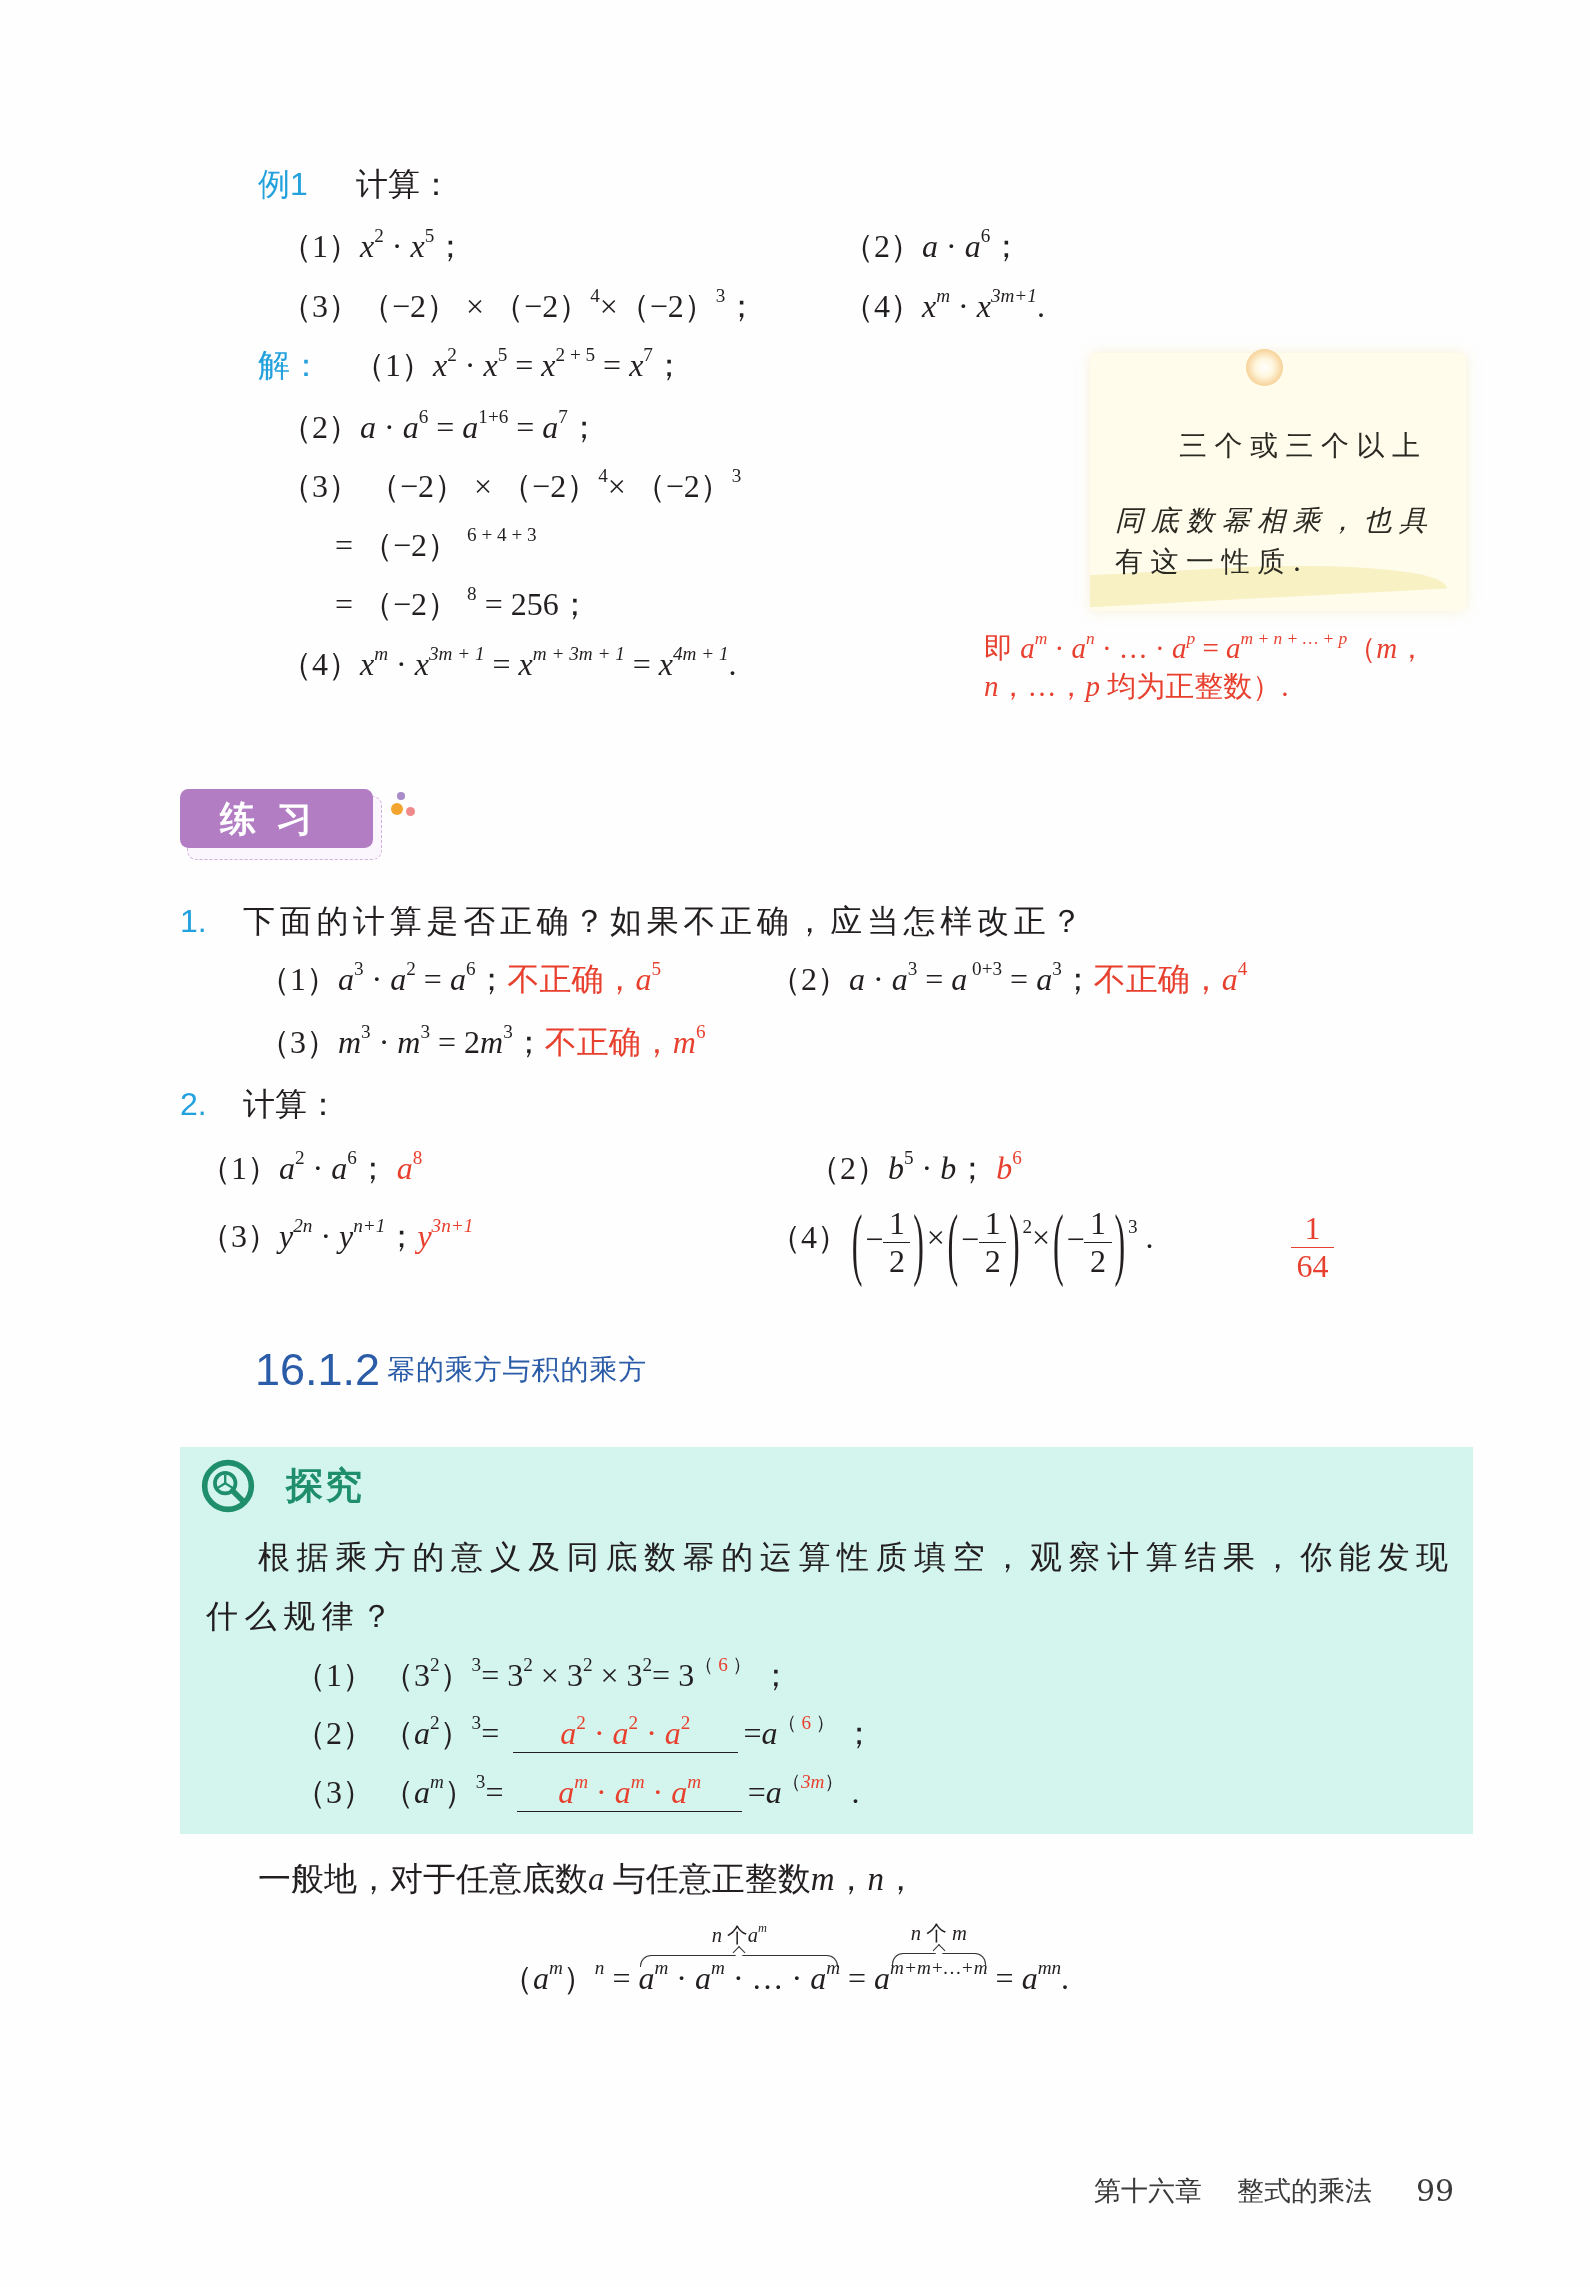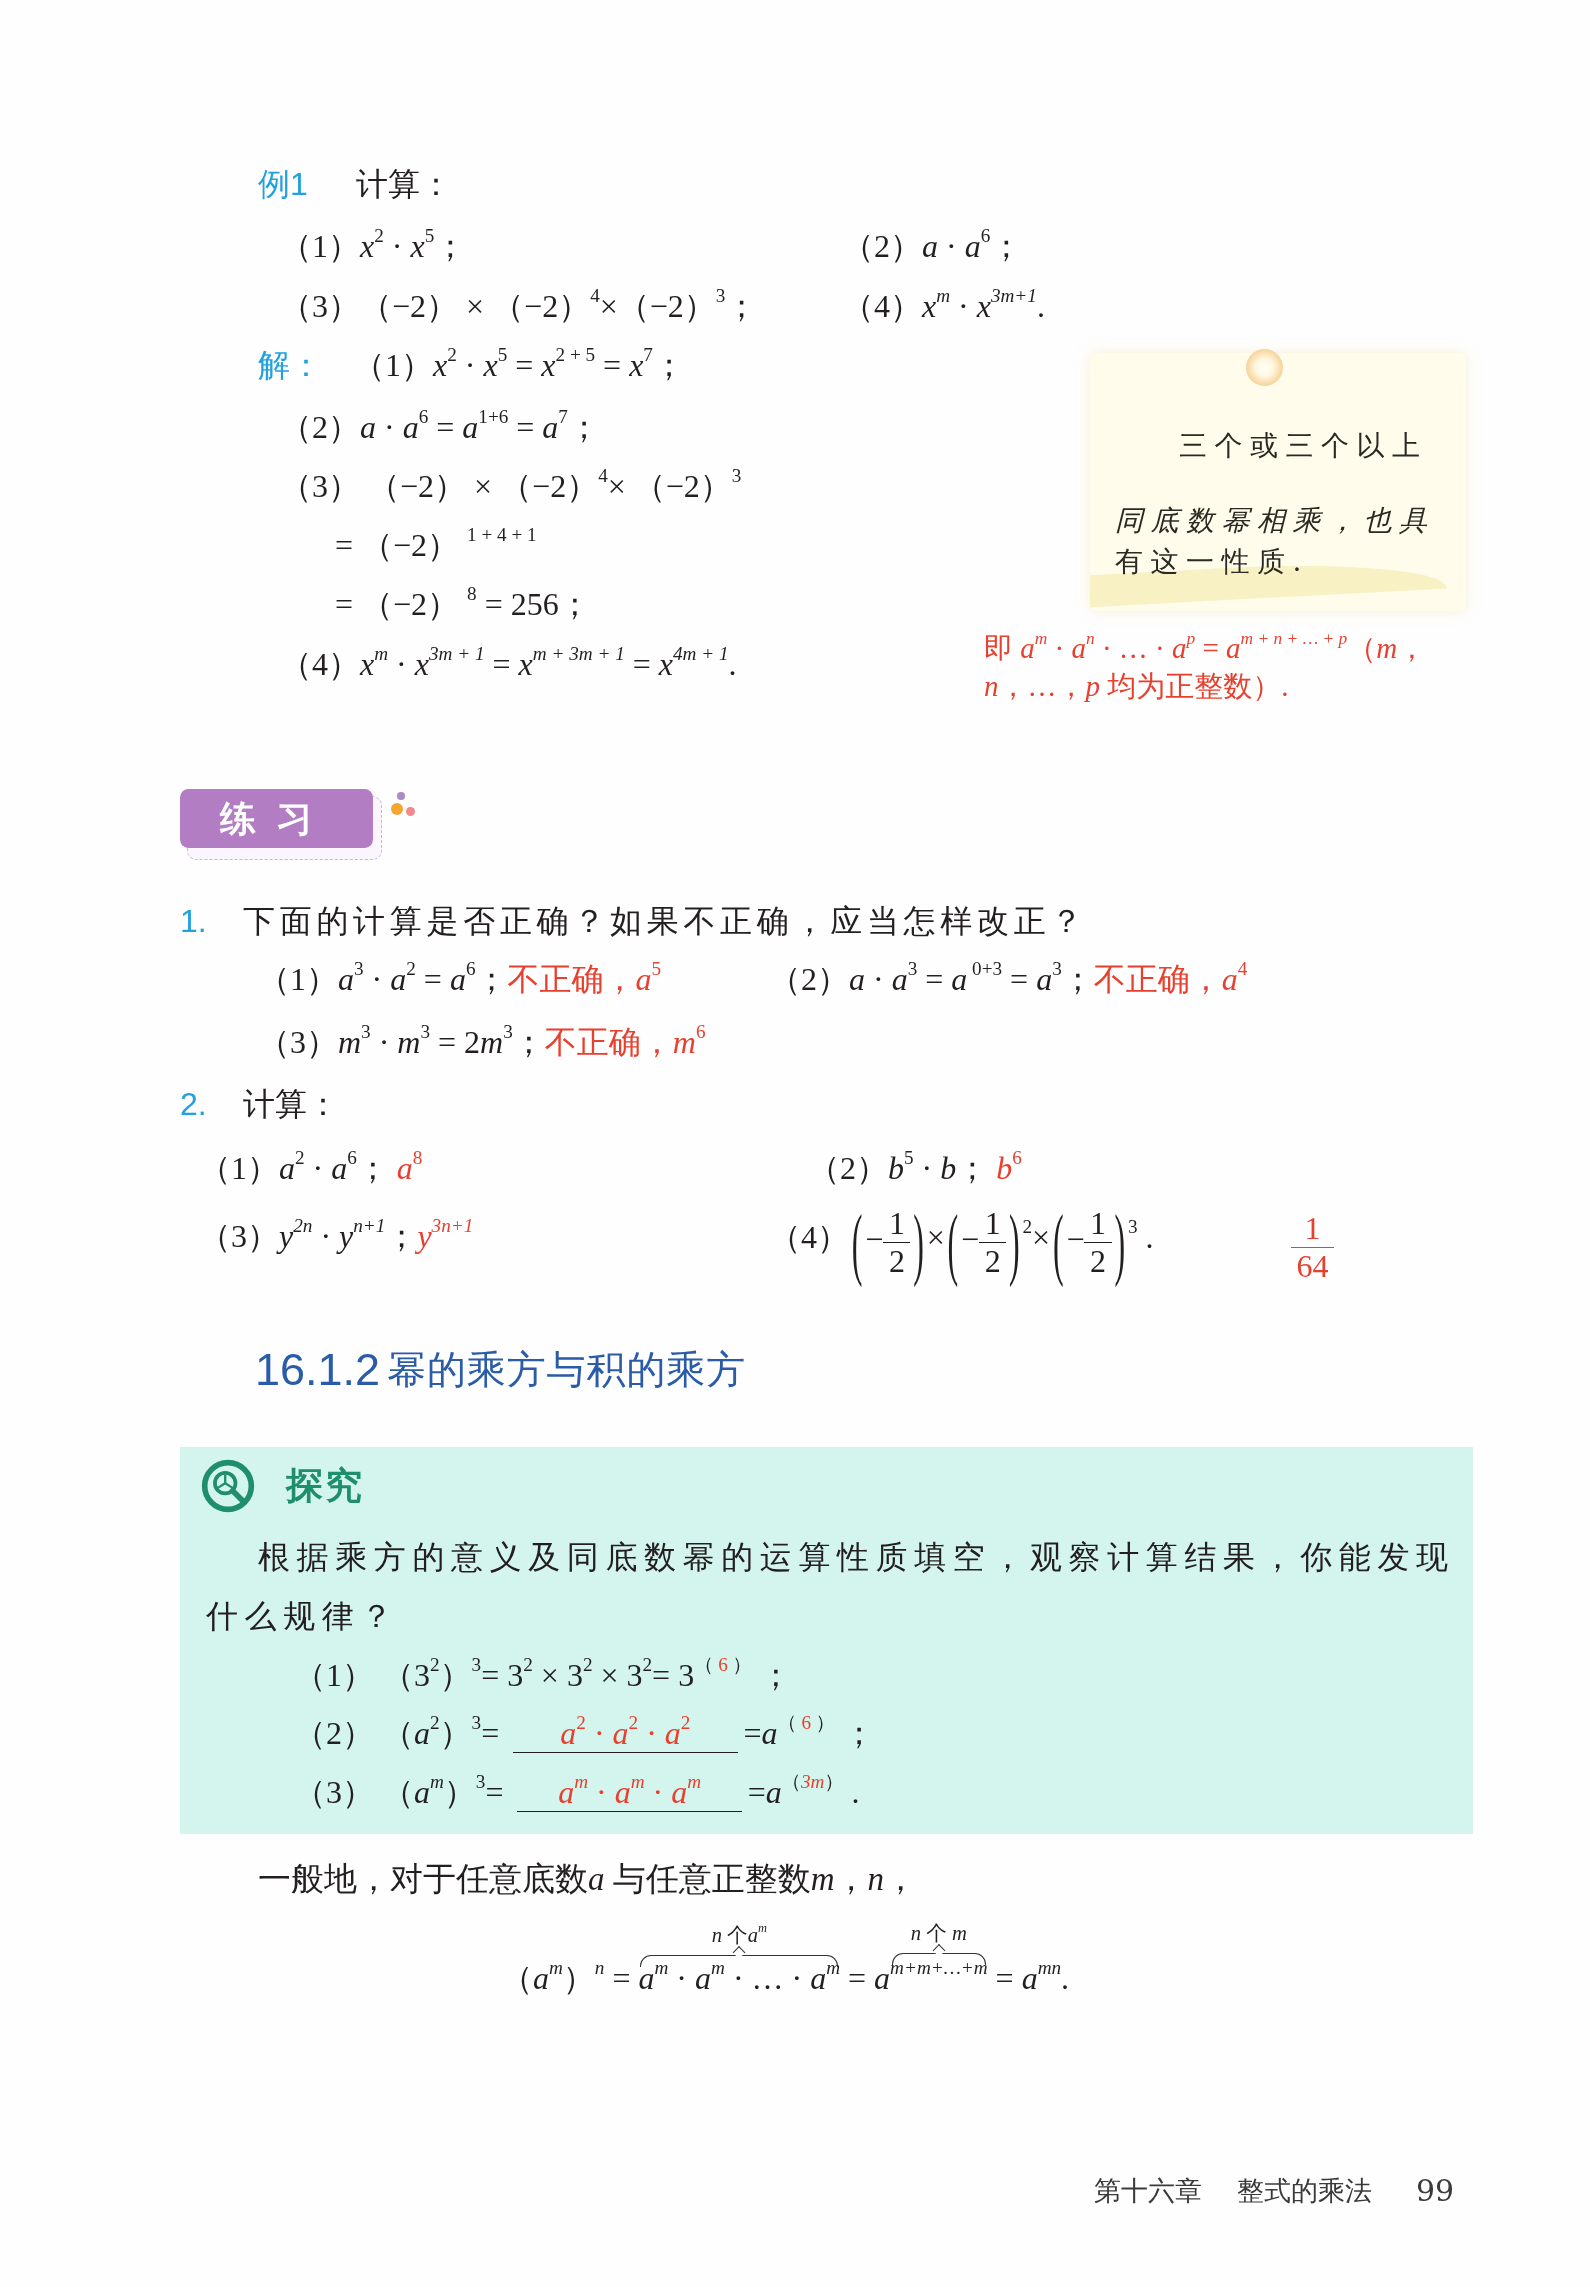--- a/index.html
+++ b/index.html
@@ -32,21 +32,21 @@
        background:radial-gradient(circle at 50% 50%, #ffffff 0%, #fff6dd 35%, #f4c886 80%, #e8b56a 100%);}
   .note-text{position:absolute;font-family:"DejaVu Serif",serif;font-size:28px;letter-spacing:7.5px;line-height:41px;white-space:nowrap;color:#2a2a22;}
 
   
   .badge-shadow{position:absolute;left:187px;top:796px;width:193px;height:62px;border:1.9px dashed #cfb2da;border-radius:9.4px;background:#fbf6fd;}
   .badge{position:absolute;left:180px;top:789px;width:193px;height:59px;background:#b27dc3;border-radius:8.4px;
          color:#fff;font-family:"DejaVu Sans",sans-serif;font-size:36px;font-weight:bold;line-height:59px;text-align:center;letter-spacing:20.6px;}
   .dot{position:absolute;border-radius:50%;}
 
   .heading-num{position:absolute;left:255px;top:1342px;height:56px;line-height:56px;font-family:"Liberation Sans",sans-serif;font-size:45px;color:#2b5ca8;}
-  .heading-title{position:absolute;left:387px;top:1342px;height:56px;line-height:56px;font-family:"DejaVu Sans",sans-serif;font-size:39px;color:#2b5ca8;letter-spacing:0.9px;}
+  .heading-title{position:absolute;left:387px;top:1342px;height:56px;line-height:56px;font-family:"DejaVu Sans",sans-serif;font-size:28px;color:#2b5ca8;letter-spacing:0.9px;}
 
   .explore-box{position:absolute;left:180px;top:1447px;width:1293px;height:387px;background:#d4f5ed;}
   .explore-title{position:absolute;left:286px;top:1462px;height:47px;line-height:47px;font-family:"DejaVu Sans",sans-serif;font-size:37px;font-weight:bold;color:#1f8e6b;letter-spacing:1.9px;}
 
   .footer{position:absolute;top:2172px;height:37px;line-height:37px;font-size:27px;color:#3a3a3a;font-family:"DejaVu Serif",serif;white-space:nowrap;}
 </style>
 </head>
 <body>
 
 <div id="page">
@@ -56,21 +56,21 @@
 
   <div class="ln" style="left:280px;top:223px;"><span>（1）</span><span class="it">x</span><sup><span>2</span></sup><span> · </span><span class="it">x</span><sup><span>5</span></sup><span>；</span></div>
   <div class="ln" style="left:842px;top:223px;"><span>（2）</span><span class="it">a</span><span> · </span><span class="it">a</span><sup><span>6</span></sup><span>；</span></div>
   <div class="ln" style="left:280px;top:283px;"><span>（3）</span><span>（−2）</span><span> × </span><span>（−2）</span><sup><span>4</span></sup><span>×</span><span>（−2）</span><sup><span>3</span></sup><span>；</span></div>
   <div class="ln" style="left:842px;top:283px;"><span>（4）</span><span class="it">x</span><sup class="it"><span>m</span></sup><span> · </span><span class="it">x</span><sup class="it"><span>3m+1</span></sup><span>.</span></div>
 
   <div class="ln blue" style="left:258px;top:342px;">解：</div>
   <div class="ln" style="left:353px;top:342px;"><span>（1）</span><span class="it">x</span><sup><span>2</span></sup><span> · </span><span class="it">x</span><sup><span>5</span></sup><span> = </span><span class="it">x</span><sup><span>2 + 5</span></sup><span> = </span><span class="it">x</span><sup><span>7</span></sup><span>；</span></div>
   <div class="ln" style="left:280px;top:404px;"><span>（2）</span><span class="it">a</span><span> · </span><span class="it">a</span><sup><span>6</span></sup><span> = </span><span class="it">a</span><sup><span>1+6</span></sup><span> = </span><span class="it">a</span><sup><span>7</span></sup><span>；</span></div>
   <div class="ln" style="left:280px;top:463px;"><span>（3）</span><span>  （−2）</span><span> × </span><span>（−2）</span><sup><span>4</span></sup><span>×</span><span> （−2）</span><sup><span>3</span></sup></div>
-  <div class="ln" style="left:335px;top:522px;"><span>= （−2）</span><span>  </span><sup><span>1 + 4 + 1</span></sup></div>
+  <div class="ln" style="left:335px;top:522px;"><span>= （−2）</span><span>  </span><sup><span>6 + 4 + 3</span></sup></div>
   <div class="ln" style="left:335px;top:581px;"><span>= （−2）</span><span> </span><sup><span>8</span></sup><span> = 256；</span></div>
   <div class="ln" style="left:280px;top:641px;"><span>（4）</span><span class="it">x</span><sup class="it"><span>m</span></sup><span> · </span><span class="it">x</span><sup class="it"><span>3m + 1</span></sup><span> = </span><span class="it">x</span><sup class="it"><span>m + 3m + 1</span></sup><span> = </span><span class="it">x</span><sup class="it"><span>4m + 1</span></sup><span>.</span></div>
 
   <div class="note">
     <div class="note-swoosh"></div>
   </div>
   <div class="pin"></div>
   <div class="note-text" style="left:1179px;top:425px;">三个或三个以上</div>
   <div class="note-text" style="left:1115px;top:500px;font-style:italic;">同底数幂相乘，也具</div>
   <div class="note-text" style="left:1115px;top:541px;">有这一性质.</div>

